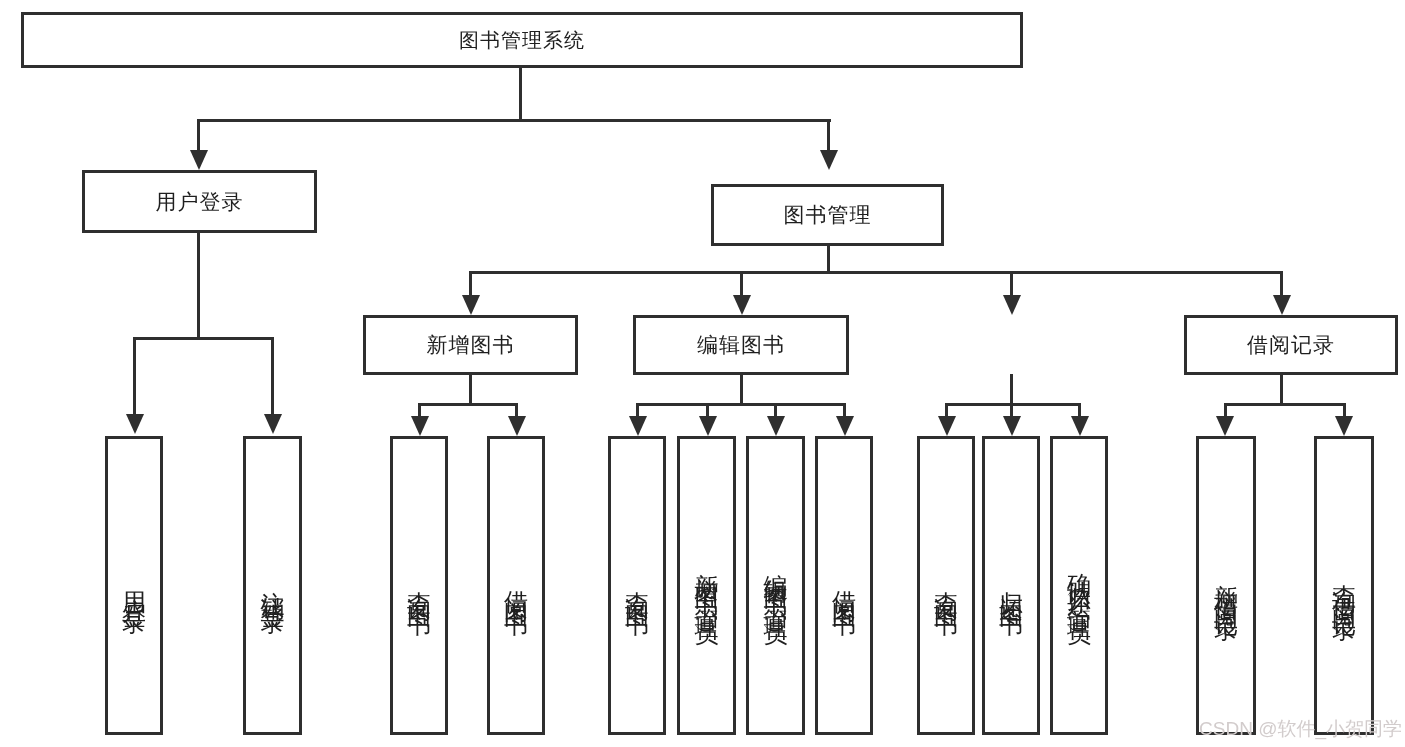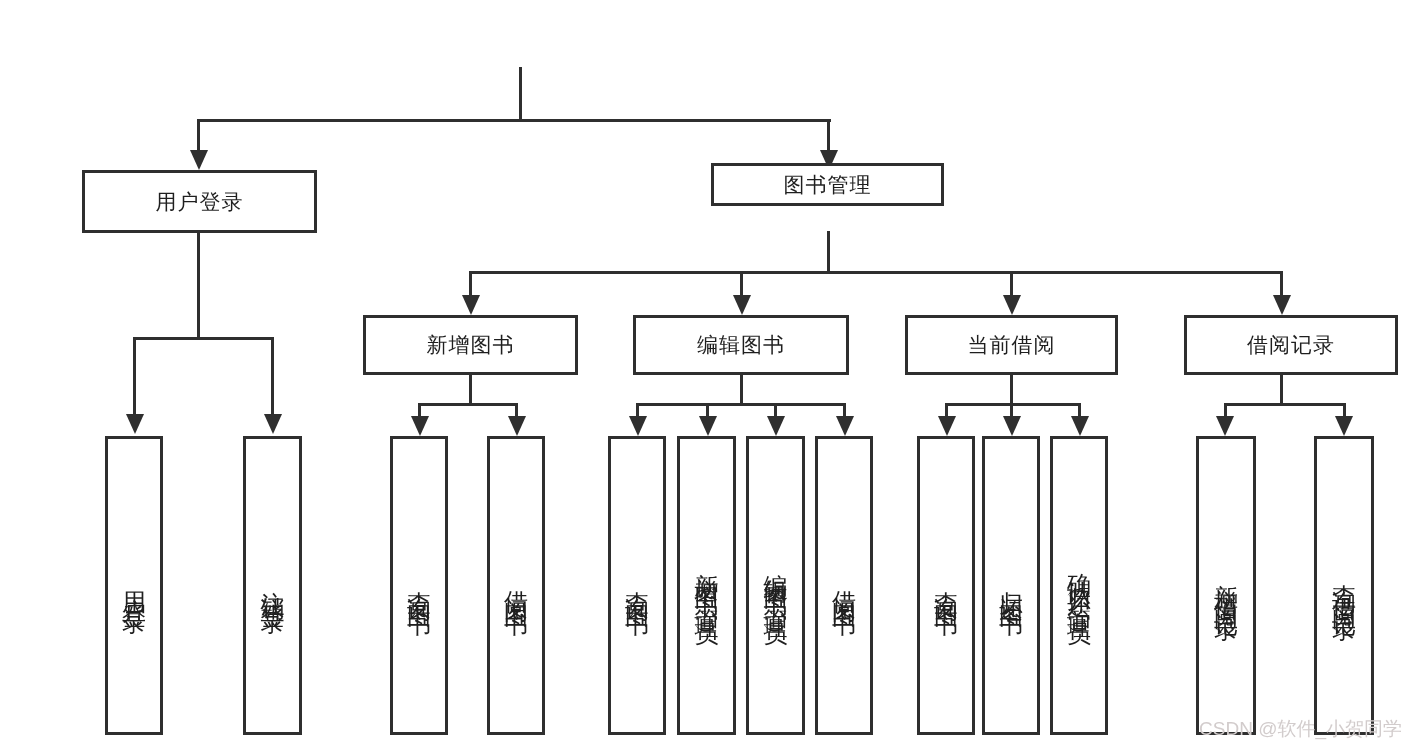--- a/index.html
+++ b/index.html
@@ -111,30 +111,30 @@
   <i class="arr" style="left:1003px;top:416px"></i>
   <i class="arr" style="left:1071px;top:416px"></i>
 
   <i class="lv" style="left:1280px;top:374px;height:32px"></i>
   <i class="lh" style="left:1224px;top:403px;width:122px"></i>
   <i class="lv" style="left:1224px;top:403px;height:15px"></i>
   <i class="lv" style="left:1343px;top:403px;height:15px"></i>
   <i class="arr" style="left:1216px;top:416px"></i>
   <i class="arr" style="left:1335px;top:416px"></i>
 
+  <div class="box hbox root" style="left:21px;top:12px;width:1002px;height:56px">图书管理系统</div>
 
   <div class="box hbox" style="left:82px;top:170px;width:235px;height:63px">用户登录</div>
 
-  <div class="box hbox" style="left:711px;top:163px;width:233px;height:43px">图书管理</div>
+  <div class="box hbox" style="left:711px;top:184px;width:233px;height:62px">图书管理</div>
 
   <div class="box hbox" style="left:363px;top:315px;width:215px;height:60px">新增图书</div>
 
   <div class="box hbox" style="left:633px;top:315px;width:216px;height:60px">编辑图书</div>
 
-  <div class="box hbox" style="left:905px;top:315px;width:213px;height:60px">当前借阅</div>
 
   <div class="box hbox" style="left:1184px;top:315px;width:214px;height:60px">借阅记录</div>
 
   <div class="box vbox" style="left:105px;top:436px;width:58px;height:299px">
     <span>用户登录</span>
   </div>
   <div class="box vbox" style="left:243px;top:436px;width:59px;height:299px">
     <span>注销登录</span>
   </div>
 

